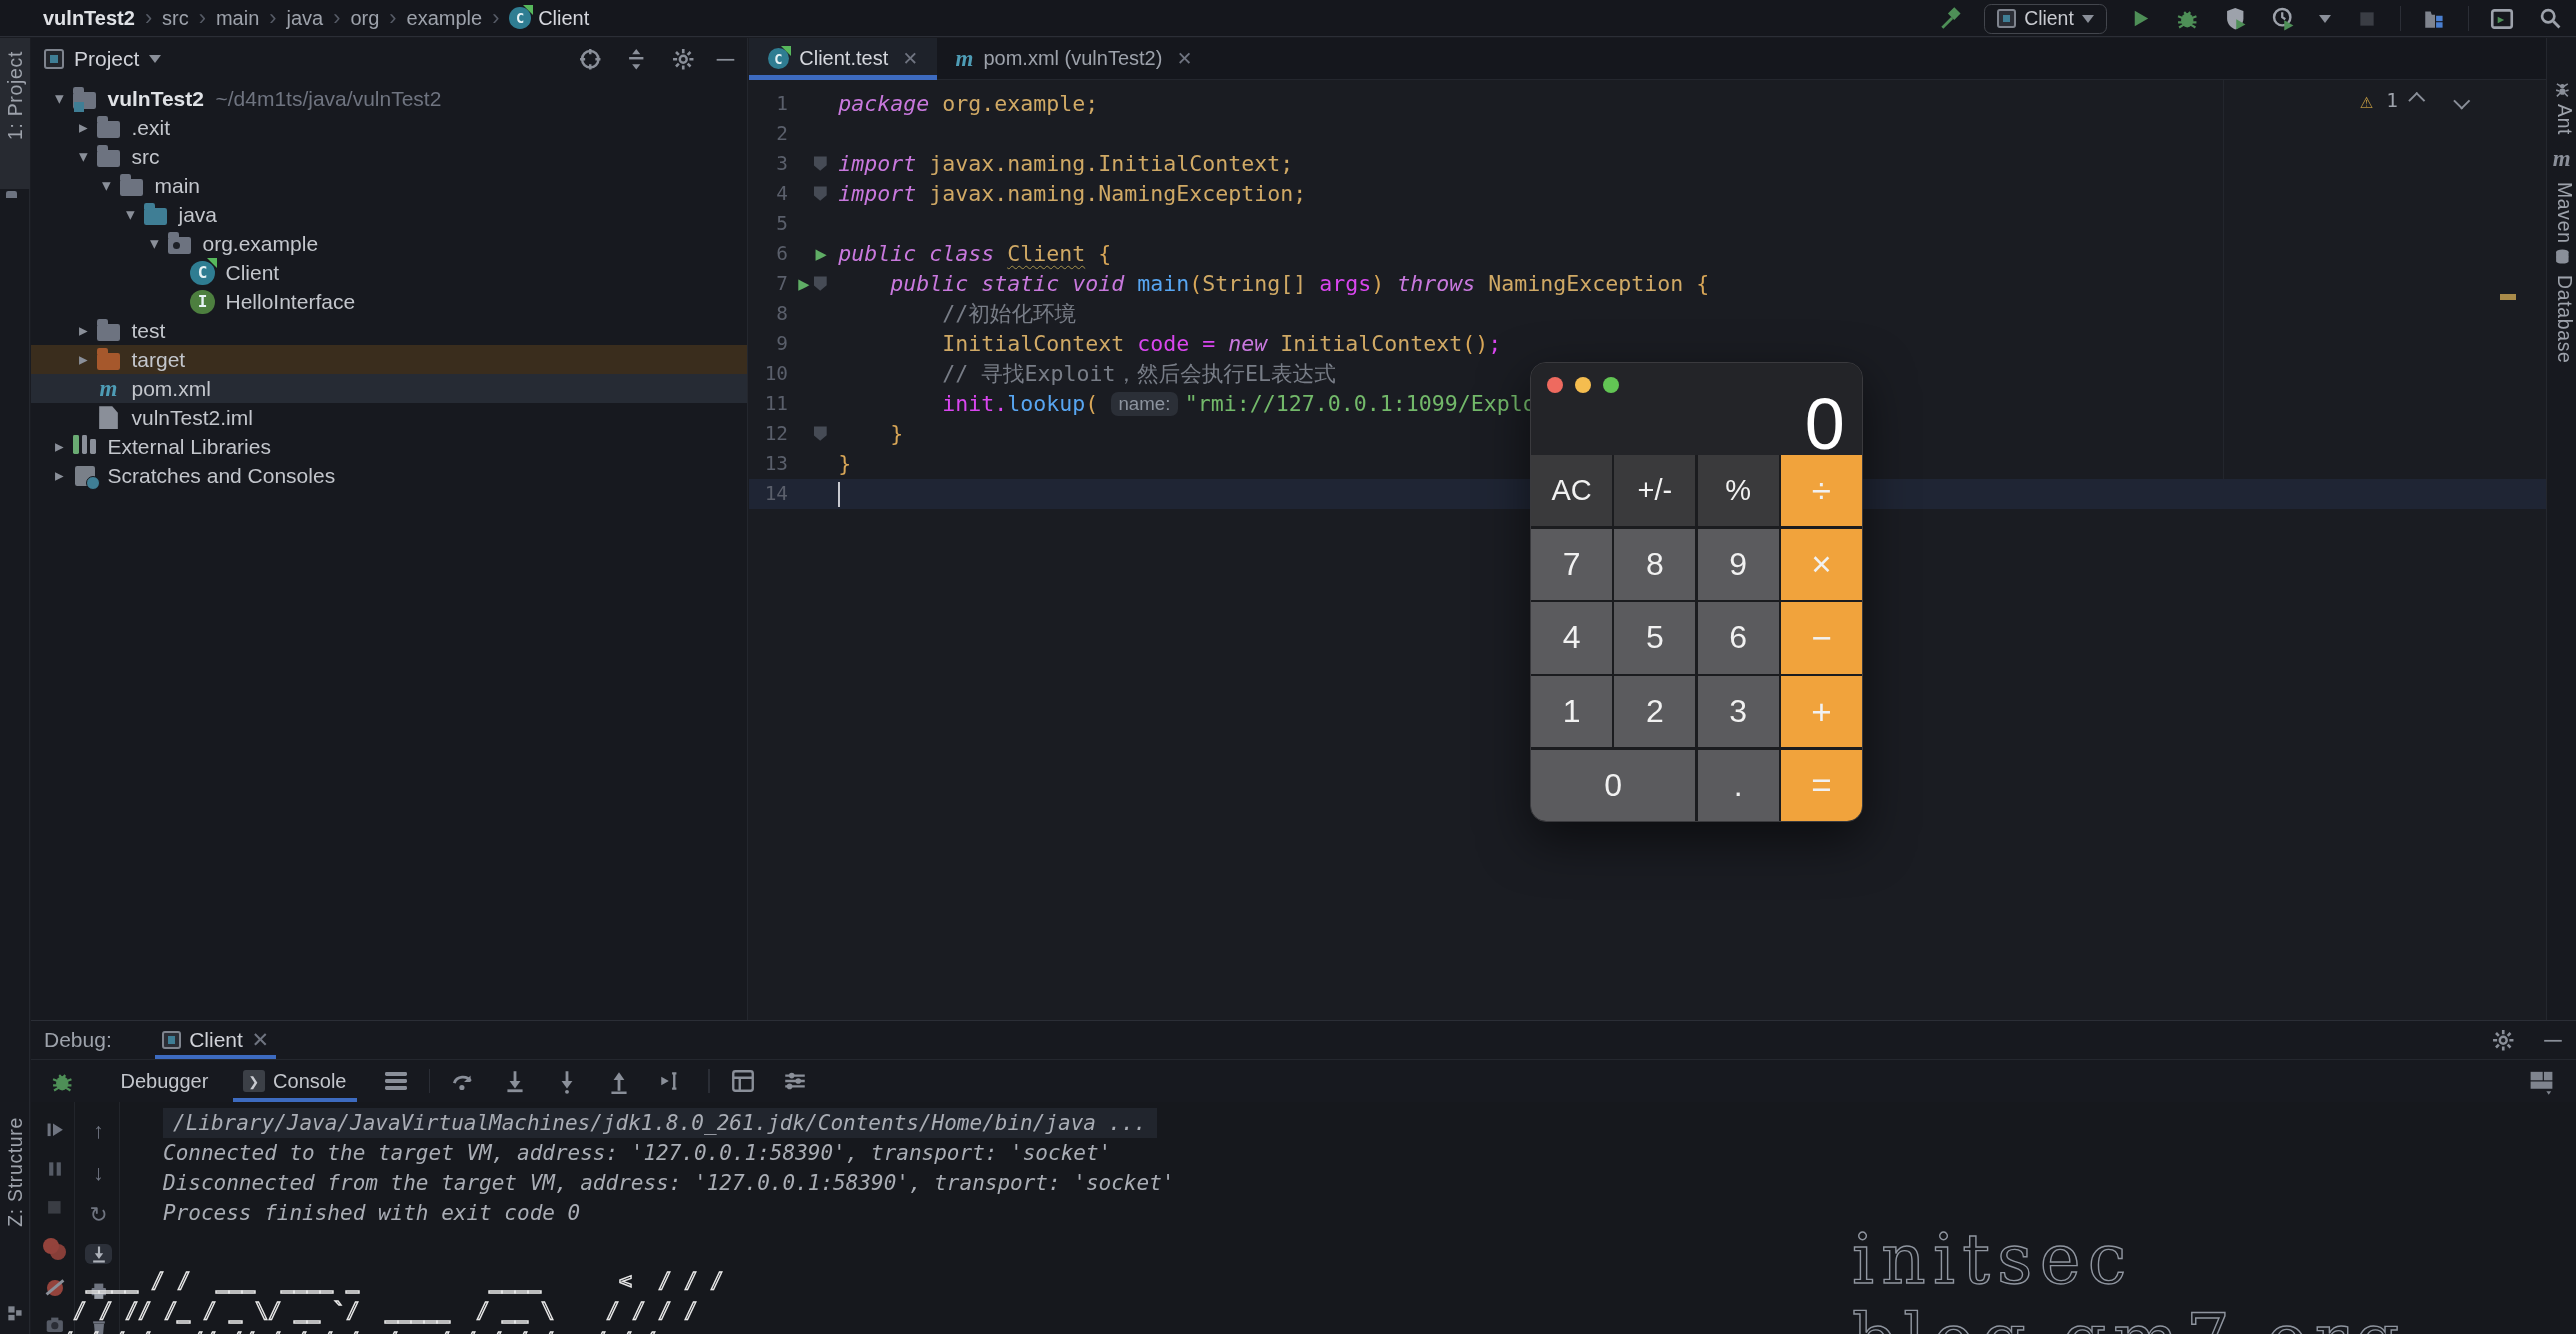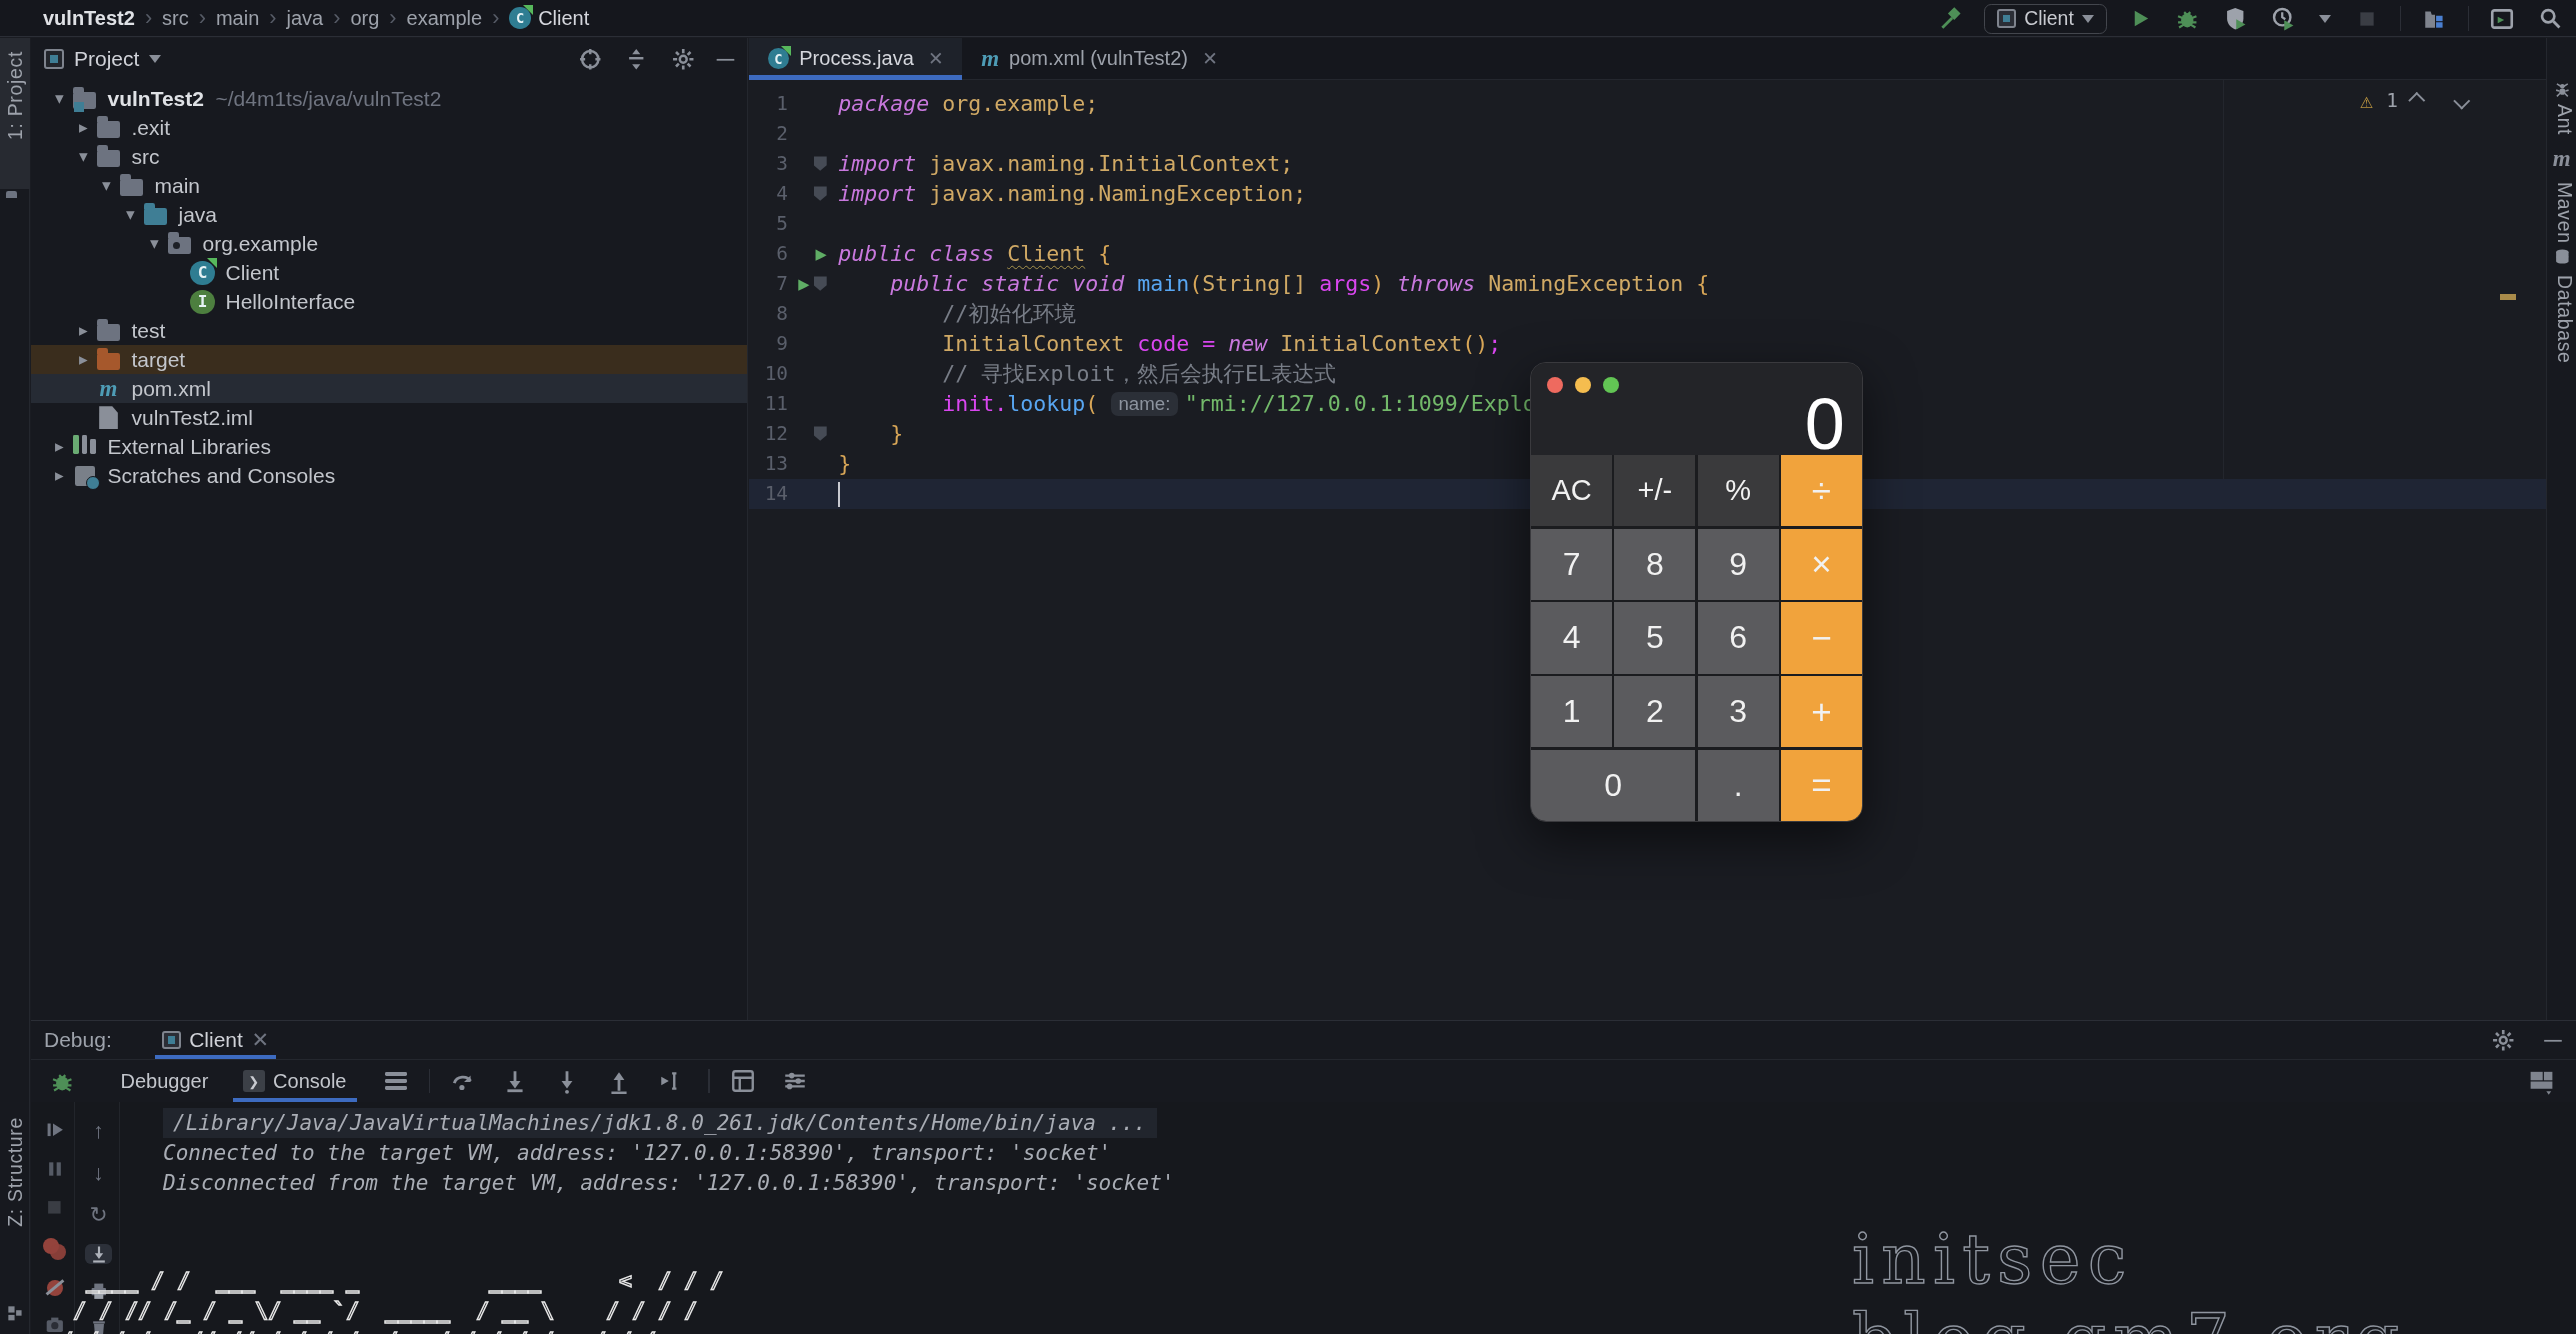--- a/index.html
+++ b/index.html
@@ -395,21 +395,21 @@
           </span>
           <span>Scratches and Consoles</span>
         </div>
       </div>
   </div>
 
   <div class="editor">
     <div class="tabs" id="edtabs">
         <div class="tab active">
           <span class="circ cls" style="width: 21.6px; height: 21.6px; font-size: 13.7px;">C</span>
-          <span>Process.java</span>
+          <span>Client.test</span>
           <span class="x">✕</span>
         </div>
         <div class="tab">
           <span class="mvn">m</span>
           <span>pom.xml (vulnTest2)</span>
           <span class="x">✕</span>
         </div>
       </div>
     <div class="code-area" id="codearea">
       <div class="mguide"></div>
@@ -665,20 +665,21 @@
           <svg width="20" height="20" viewBox="0 0 24 24">
               <path d="M6 7h12l-1.2 14H7.2Z" fill="#6f7480"></path>
               <rect x="5" y="4" width="14" height="2.6" fill="#6f7480"></rect>
             </svg>
         </span>
       </div>
       <div class="console" id="console">
           <div><span class="conline hl">/Library/Java/JavaVirtualMachines/jdk1.8.0_261.jdk/Contents/Home/bin/java ...</span></div>
           <div><span class="conline">Connected to the target VM, address: '127.0.0.1:58390', transport: 'socket'</span></div>
           <div><span class="conline">Disconnected from the target VM, address: '127.0.0.1:58390', transport: 'socket'</span></div>
+          <div><span class="conline">Process finished with exit code 0</span></div>
         </div>
       <pre class="ascii-art" id="art">  ____ / /  ___  ____ _          ____      &lt;  / / /
  / / // /_ / _ \/ __ `/  _____  / __ \    / / / /
 / /_/ / __// // / /_/ /  /___/ / /_/ /  _/ / ( _=&lt;
 \__,_/_/  /_//_/\__, /         \____/  /_/_/__/ /
                /____/                    \____/_/</pre>
     </div>
   </div>
 
   <div class="calc">

